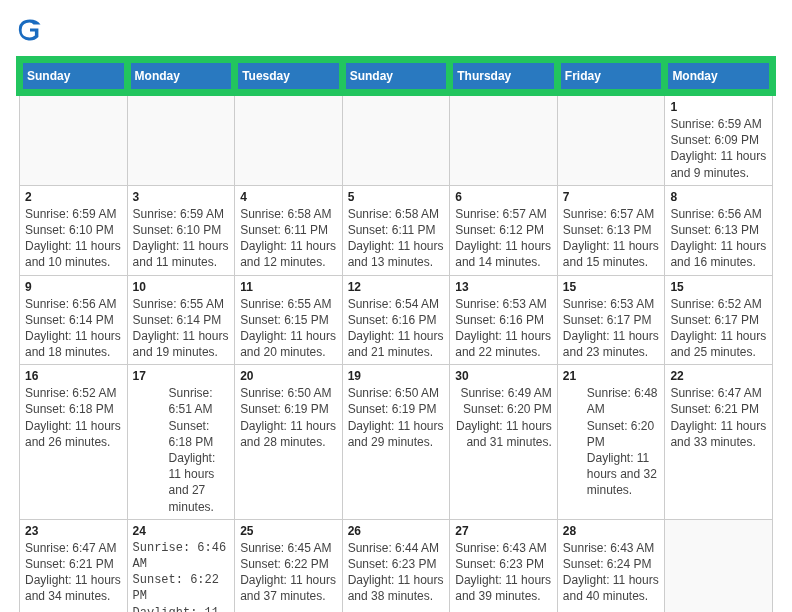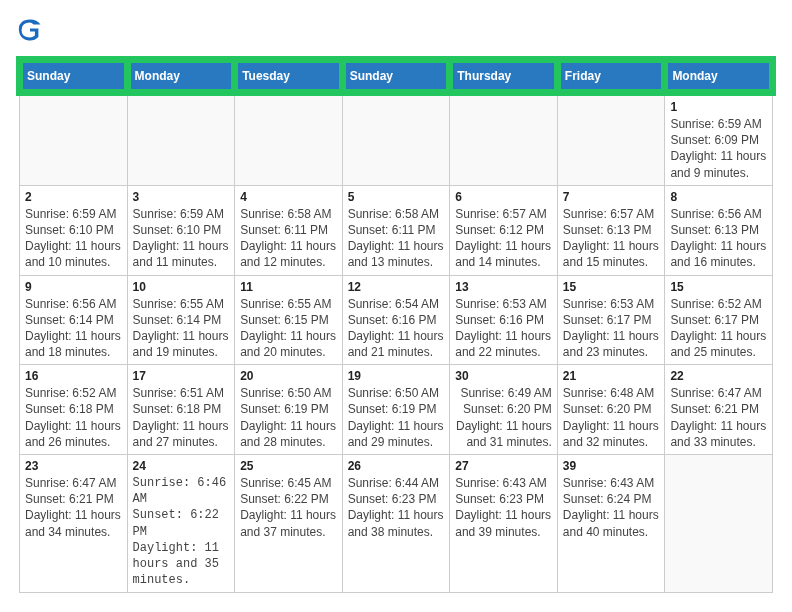--- a/index.html
+++ b/index.html
@@ -219,21 +219,21 @@
       </tr>
       <tr>
         <td>
           <div class="day-number">16</div>
           <div class="day-info" style="white-space: pre-line;">Sunrise: 6:52 AM
 Sunset: 6:18 PM
 Daylight: 11 hours and 26 minutes.</div>
         </td>
         <td>
           <div class="day-number">17</div>
-          <div class="day-info" style="white-space: pre-line;">Sunrise: 6:51 AM
+          <div class="day-info" style="white-space: pre-line; margin-left: 36px;">Sunrise: 6:51 AM
 Sunset: 6:18 PM
 Daylight: 11 hours and 27 minutes.</div>
         </td>
         <td>
           <div class="day-number">20</div>
           <div class="day-info" style="white-space: pre-line;">Sunrise: 6:50 AM
 Sunset: 6:19 PM
 Daylight: 11 hours and 28 minutes.</div>
         </td>
         <td>
@@ -243,21 +243,21 @@
 Daylight: 11 hours and 29 minutes.</div>
         </td>
         <td>
           <div class="day-number">30</div>
           <div class="day-info" style="white-space: pre-line; text-align: right;">Sunrise: 6:49 AM
 Sunset: 6:20 PM
 Daylight: 11 hours and 31 minutes.</div>
         </td>
         <td>
           <div class="day-number">21</div>
-          <div class="day-info" style="white-space: pre-line;">Sunrise: 6:48 AM
+          <div class="day-info" style="white-space: pre-line; margin-left: 24px;">Sunrise: 6:48 AM
 Sunset: 6:20 PM
 Daylight: 11 hours and 32 minutes.</div>
         </td>
         <td>
           <div class="day-number">22</div>
           <div class="day-info" style="white-space: pre-line;">Sunrise: 6:47 AM
 Sunset: 6:21 PM
 Daylight: 11 hours and 33 minutes.</div>
         </td>
       </tr>
@@ -286,21 +286,21 @@
 Sunset: 6:23 PM
 Daylight: 11 hours and 38 minutes.</div>
         </td>
         <td>
           <div class="day-number">27</div>
           <div class="day-info" style="white-space: pre-line;">Sunrise: 6:43 AM
 Sunset: 6:23 PM
 Daylight: 11 hours and 39 minutes.</div>
         </td>
         <td>
-          <div class="day-number">39</div>
+          <div class="day-number">28</div>
           <div class="day-info" style="white-space: pre-line;">Sunrise: 6:43 AM
 Sunset: 6:24 PM
 Daylight: 11 hours and 40 minutes.</div>
         </td>
         <td class="empty"></td>
       </tr>
     </tbody>
 </table>
 
 </body></html>

